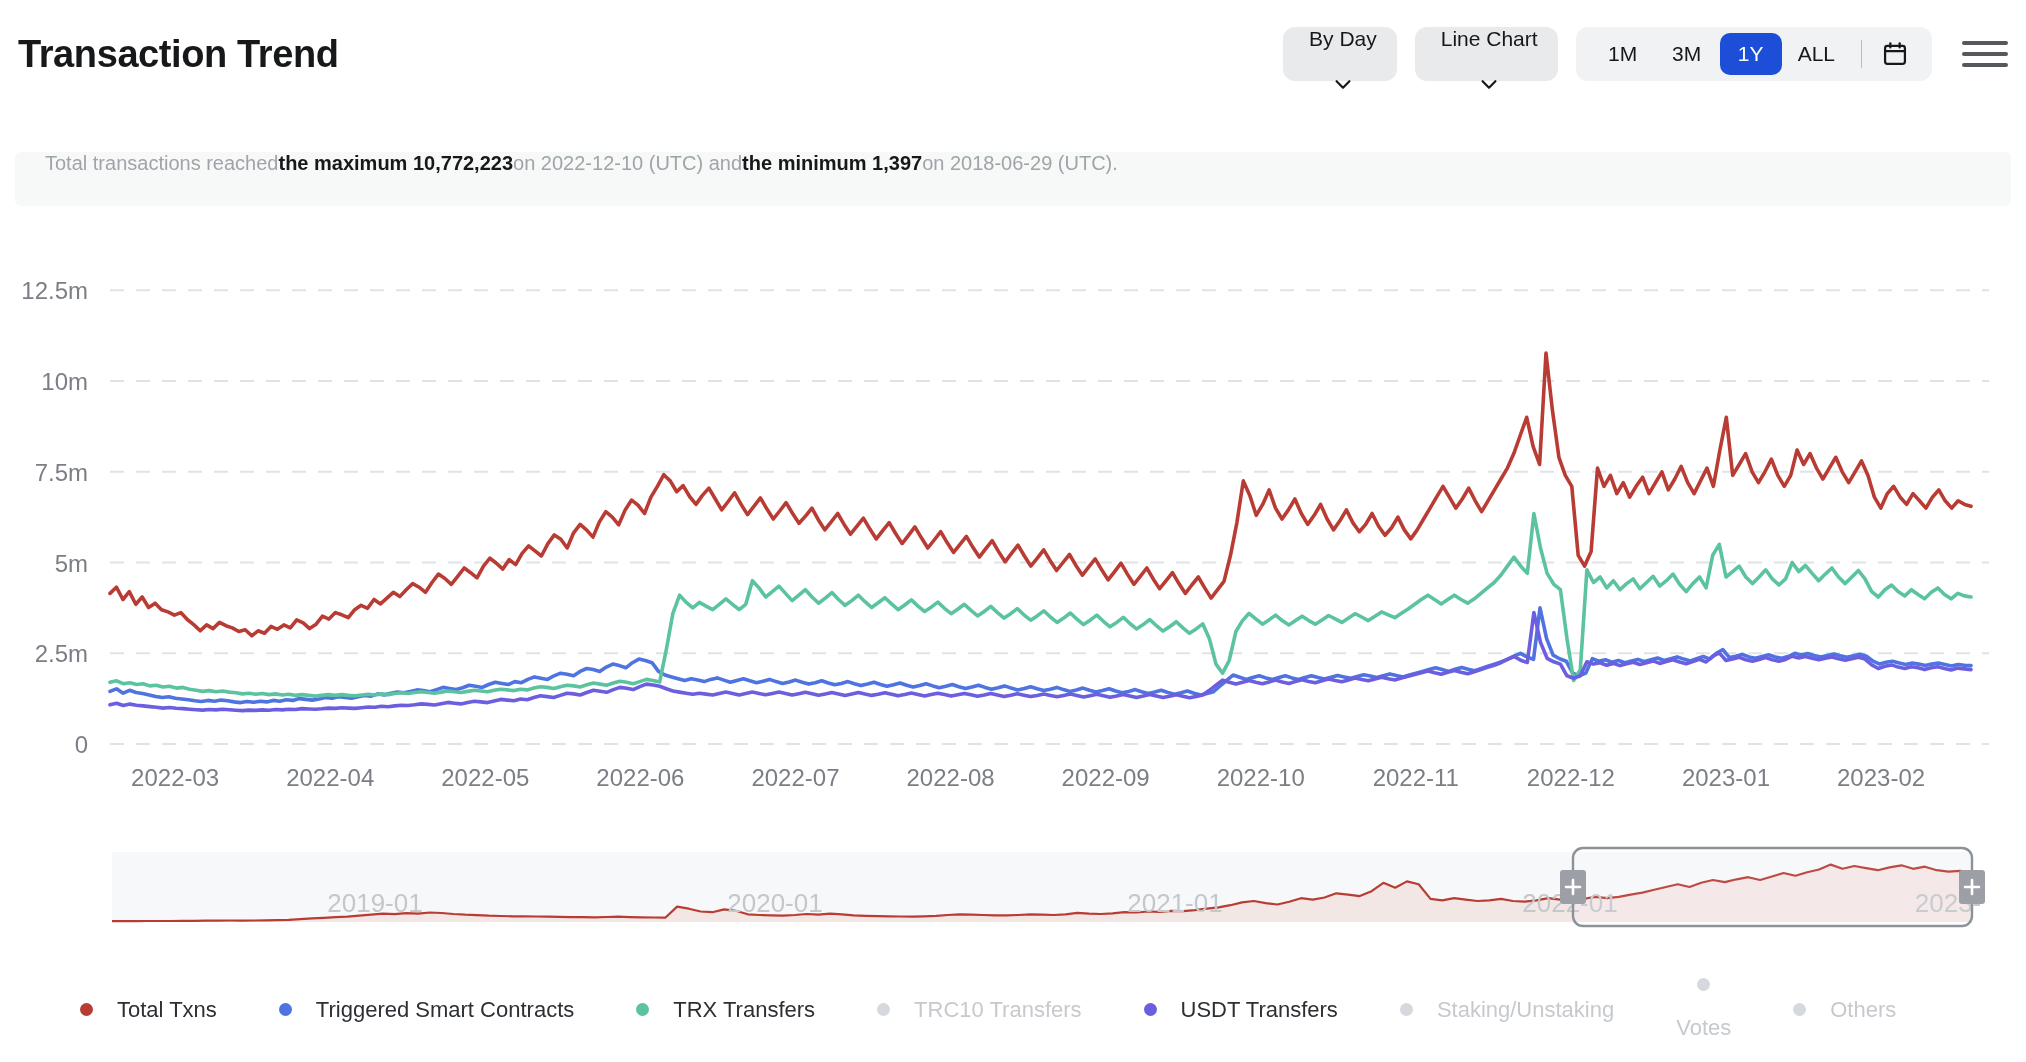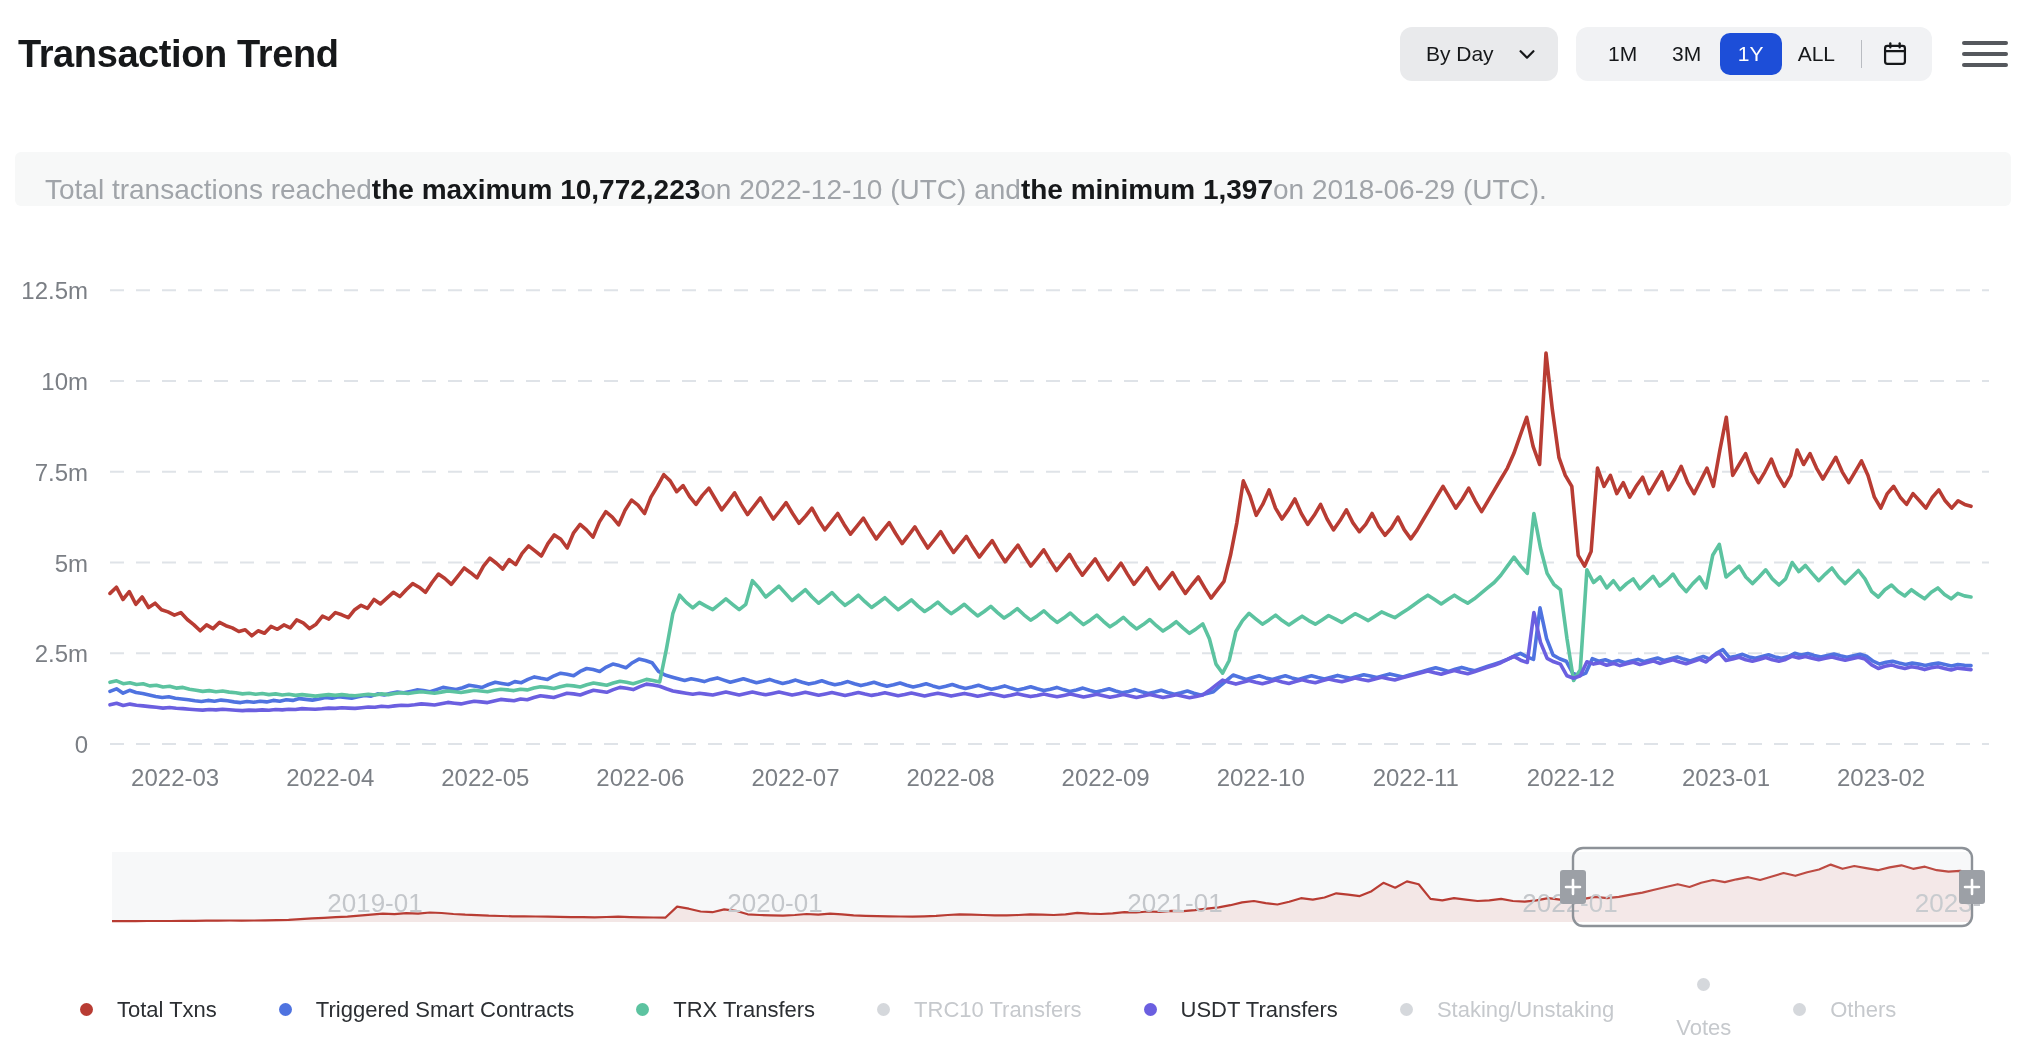--- a/index.html
+++ b/index.html
@@ -21,21 +21,21 @@
   .page-title {
     font-size: 38px; font-weight: 700; color: #16181a; letter-spacing: -0.4px;
     white-space: nowrap;
   }
   .header-controls {
     margin-left: auto; display: flex; align-items: center; gap: 18px;
   }
   .select-pill {
     height: 54px; background: #e9eaec; border-radius: 12px;
     display: flex; align-items: center; gap: 22px;
-    padding: 0 20px 0 26px; cursor: pointer; user-select: none;
+    padding: 0 20px 0 26px; cursor: pointer; user-select: none; flex-direction: column;
   }
   .select-pill .sel-label { font-size: 21px; color: #16181a; white-space: nowrap; }
   .chev { width: 22px; height: 22px; display: block; }
 
   .range-group {
     height: 54px; background: #f1f2f4; border-radius: 12px;
     display: flex; align-items: center; padding: 0 16px; gap: 2px;
   }
   .range-btn {
     height: 42px; min-width: 62px; border-radius: 10px;
@@ -52,22 +52,22 @@
   .menu-btn {
     width: 46px; height: 46px; display: flex; flex-direction: column;
     justify-content: center; gap: 7px; cursor: pointer; margin-left: 12px;
   }
   .menu-btn i { display: block; height: 4px; background: #55585d; border-radius: 2px; }
 
   
   .banner {
     position: absolute; left: 15px; top: 152px; width: 1996px; height: 54px;
     background: #f7f8f8; border-radius: 6px;
-    display: flex; align-items: flex-end; padding-left: 30px;
-    font-size: 28px; color: #a0a4a9; white-space: nowrap;
+    display: flex; align-items: flex-start; padding-left: 30px;
+    font-size: 20px; color: #a0a4a9; white-space: nowrap;
   }
   .banner b { color: #16181a; font-weight: 700; }
 
   
   .chart-wrap { position: absolute; left: 0; top: 236px; width: 2026px; height: 586px; }
   .chart-svg { display: block; }
 
   
   .legend {
     position: absolute; left: 80px; top: 978px;
@@ -93,20 +93,28 @@
 
       <div class="select-pill">
         <span class="sel-label">By Day</span>
         <span>
           <svg class="chev" viewBox="0 0 24 24" fill="none" stroke="#16181a" stroke-width="2.4" stroke-linecap="round" stroke-linejoin="round">
               <polyline points="5,9 12,16 19,9"></polyline>
             </svg>
         </span>
       </div>
 
+      <div class="select-pill">
+        <span class="sel-label">Line Chart</span>
+        <span>
+          <svg class="chev" viewBox="0 0 24 24" fill="none" stroke="#16181a" stroke-width="2.4" stroke-linecap="round" stroke-linejoin="round">
+              <polyline points="5,9 12,16 19,9"></polyline>
+            </svg>
+        </span>
+      </div>
 
       <div class="range-group">
         <button class="range-btn">1M</button>
         <button class="range-btn">3M</button>
         <button class="range-btn active">1Y</button>
         <button class="range-btn">ALL</button>
         <div class="range-sep"></div>
         <div class="cal-btn">
           <svg width="28" height="28" viewBox="0 0 24 24" fill="none" stroke="#16181a" stroke-width="1.9" stroke-linecap="round" stroke-linejoin="round">
             <rect x="3.5" y="5" width="17" height="15.5" rx="2"></rect>

